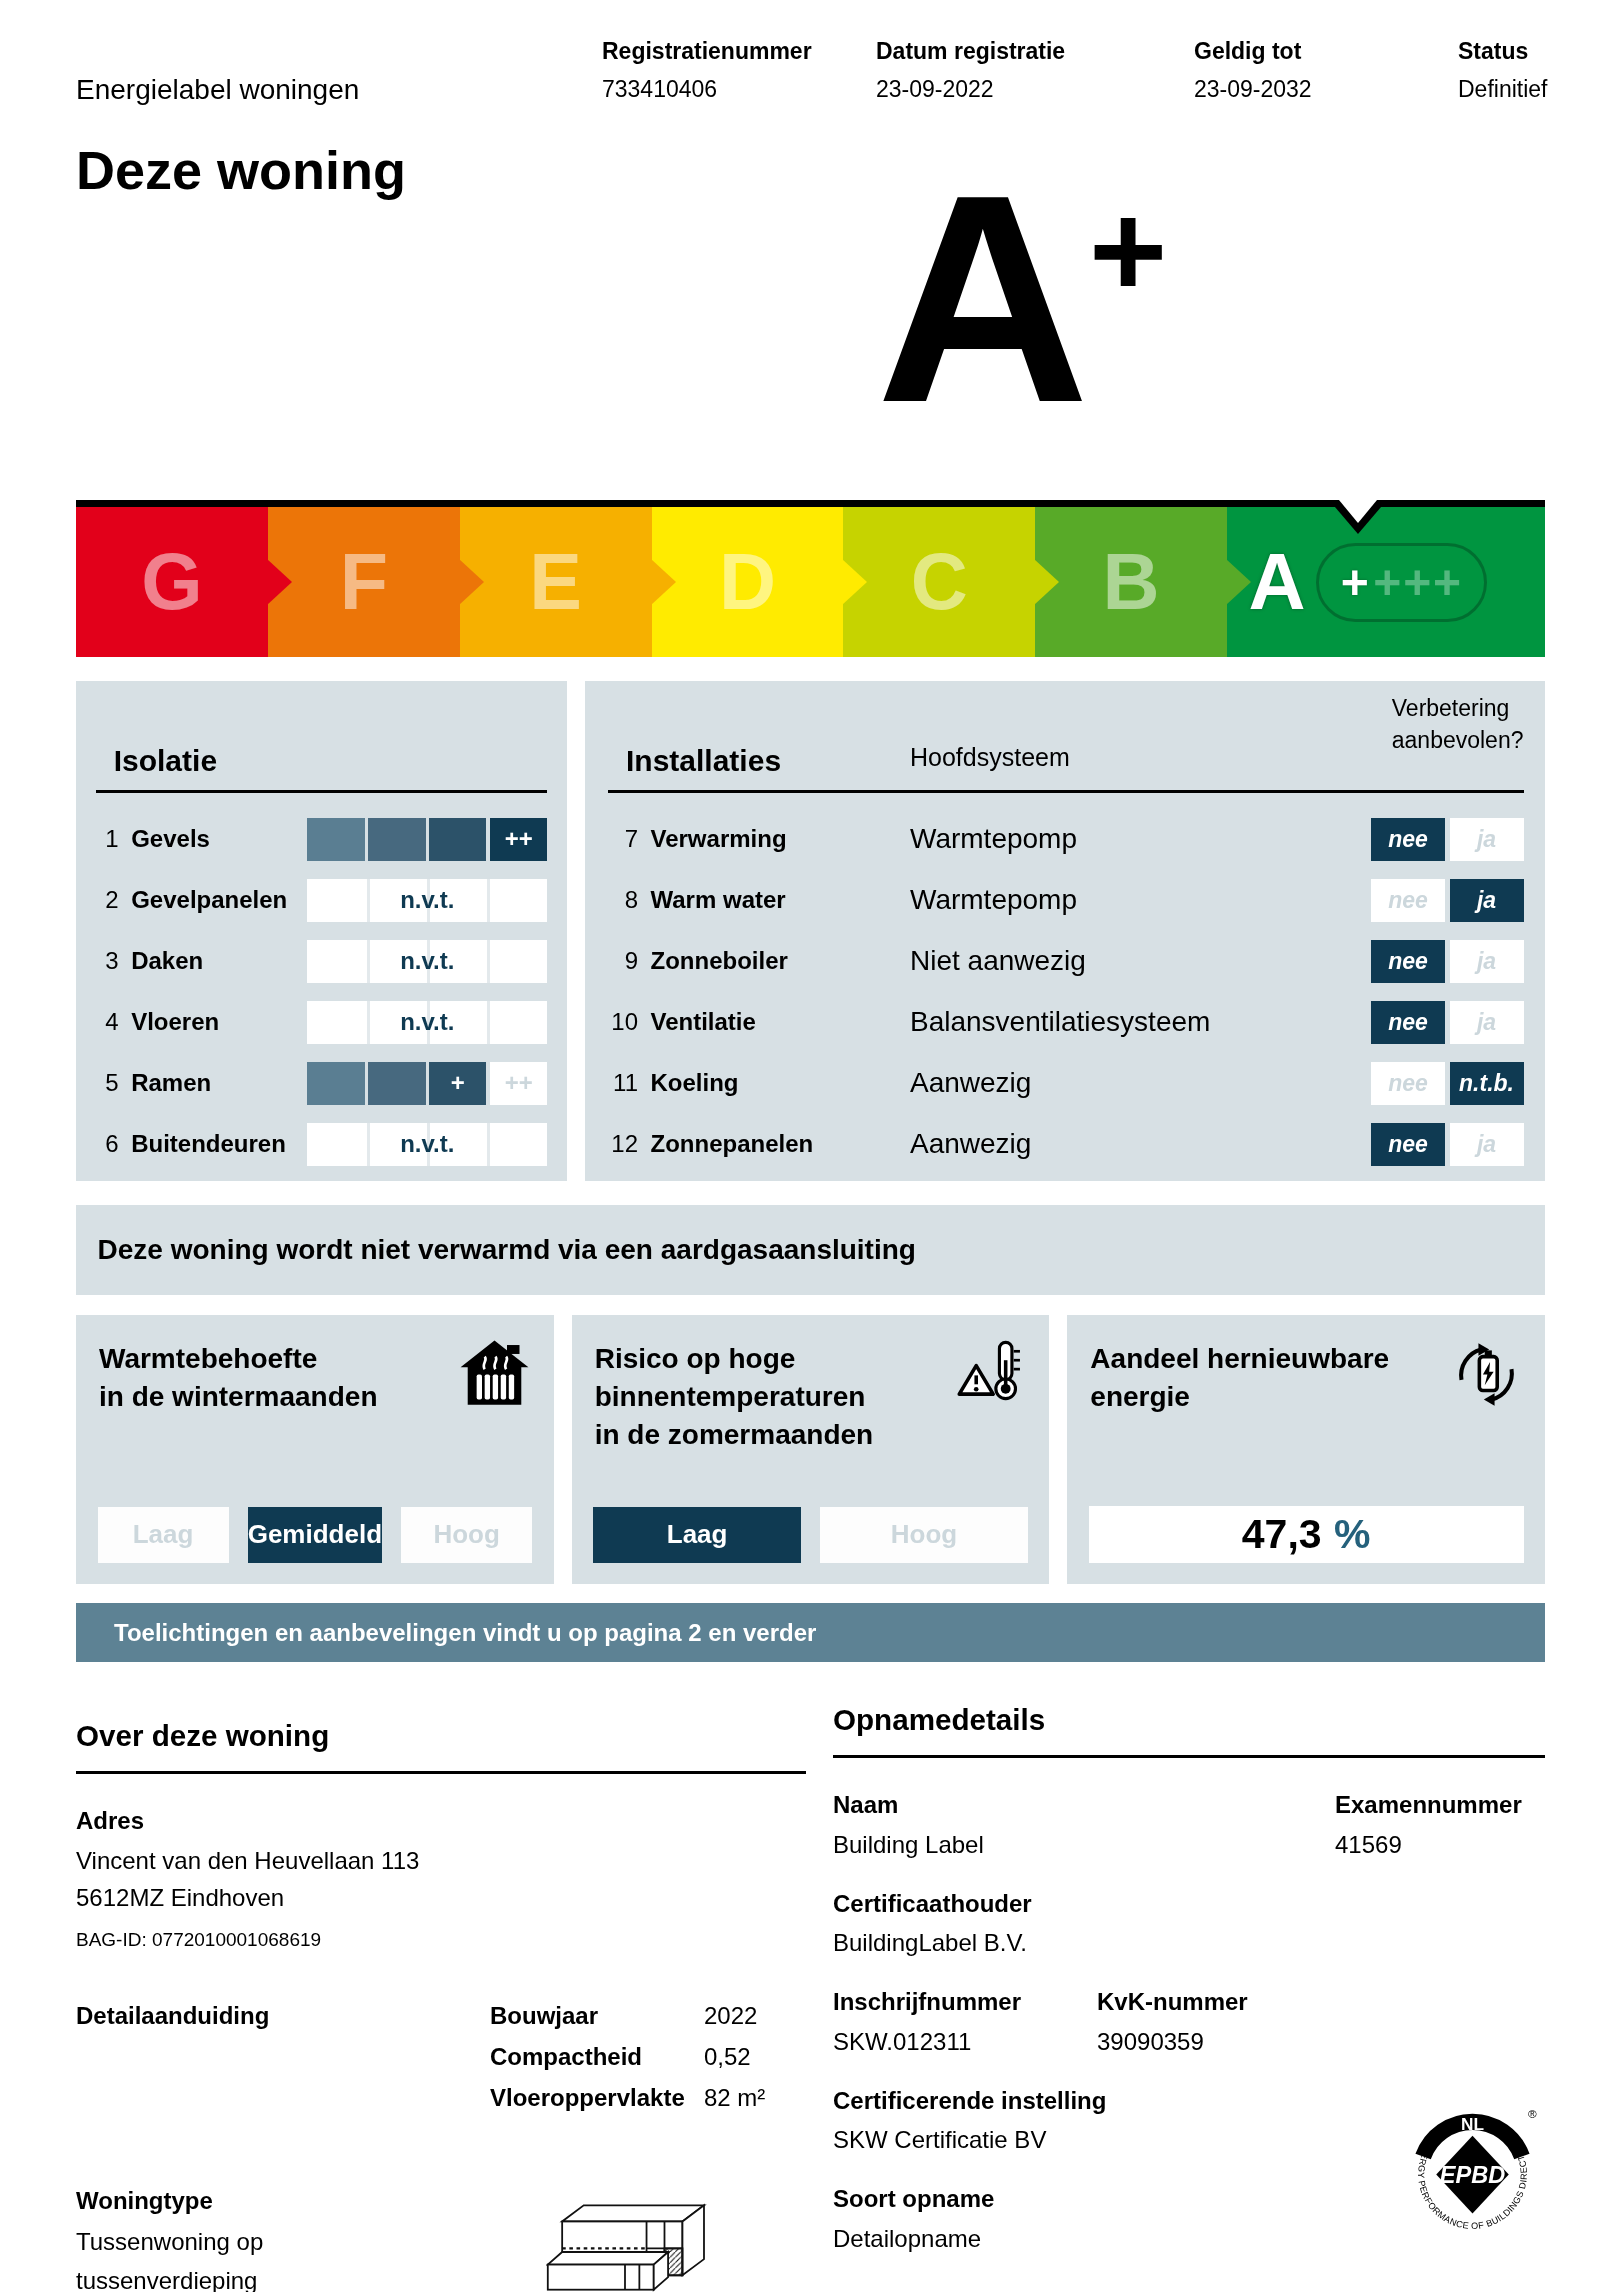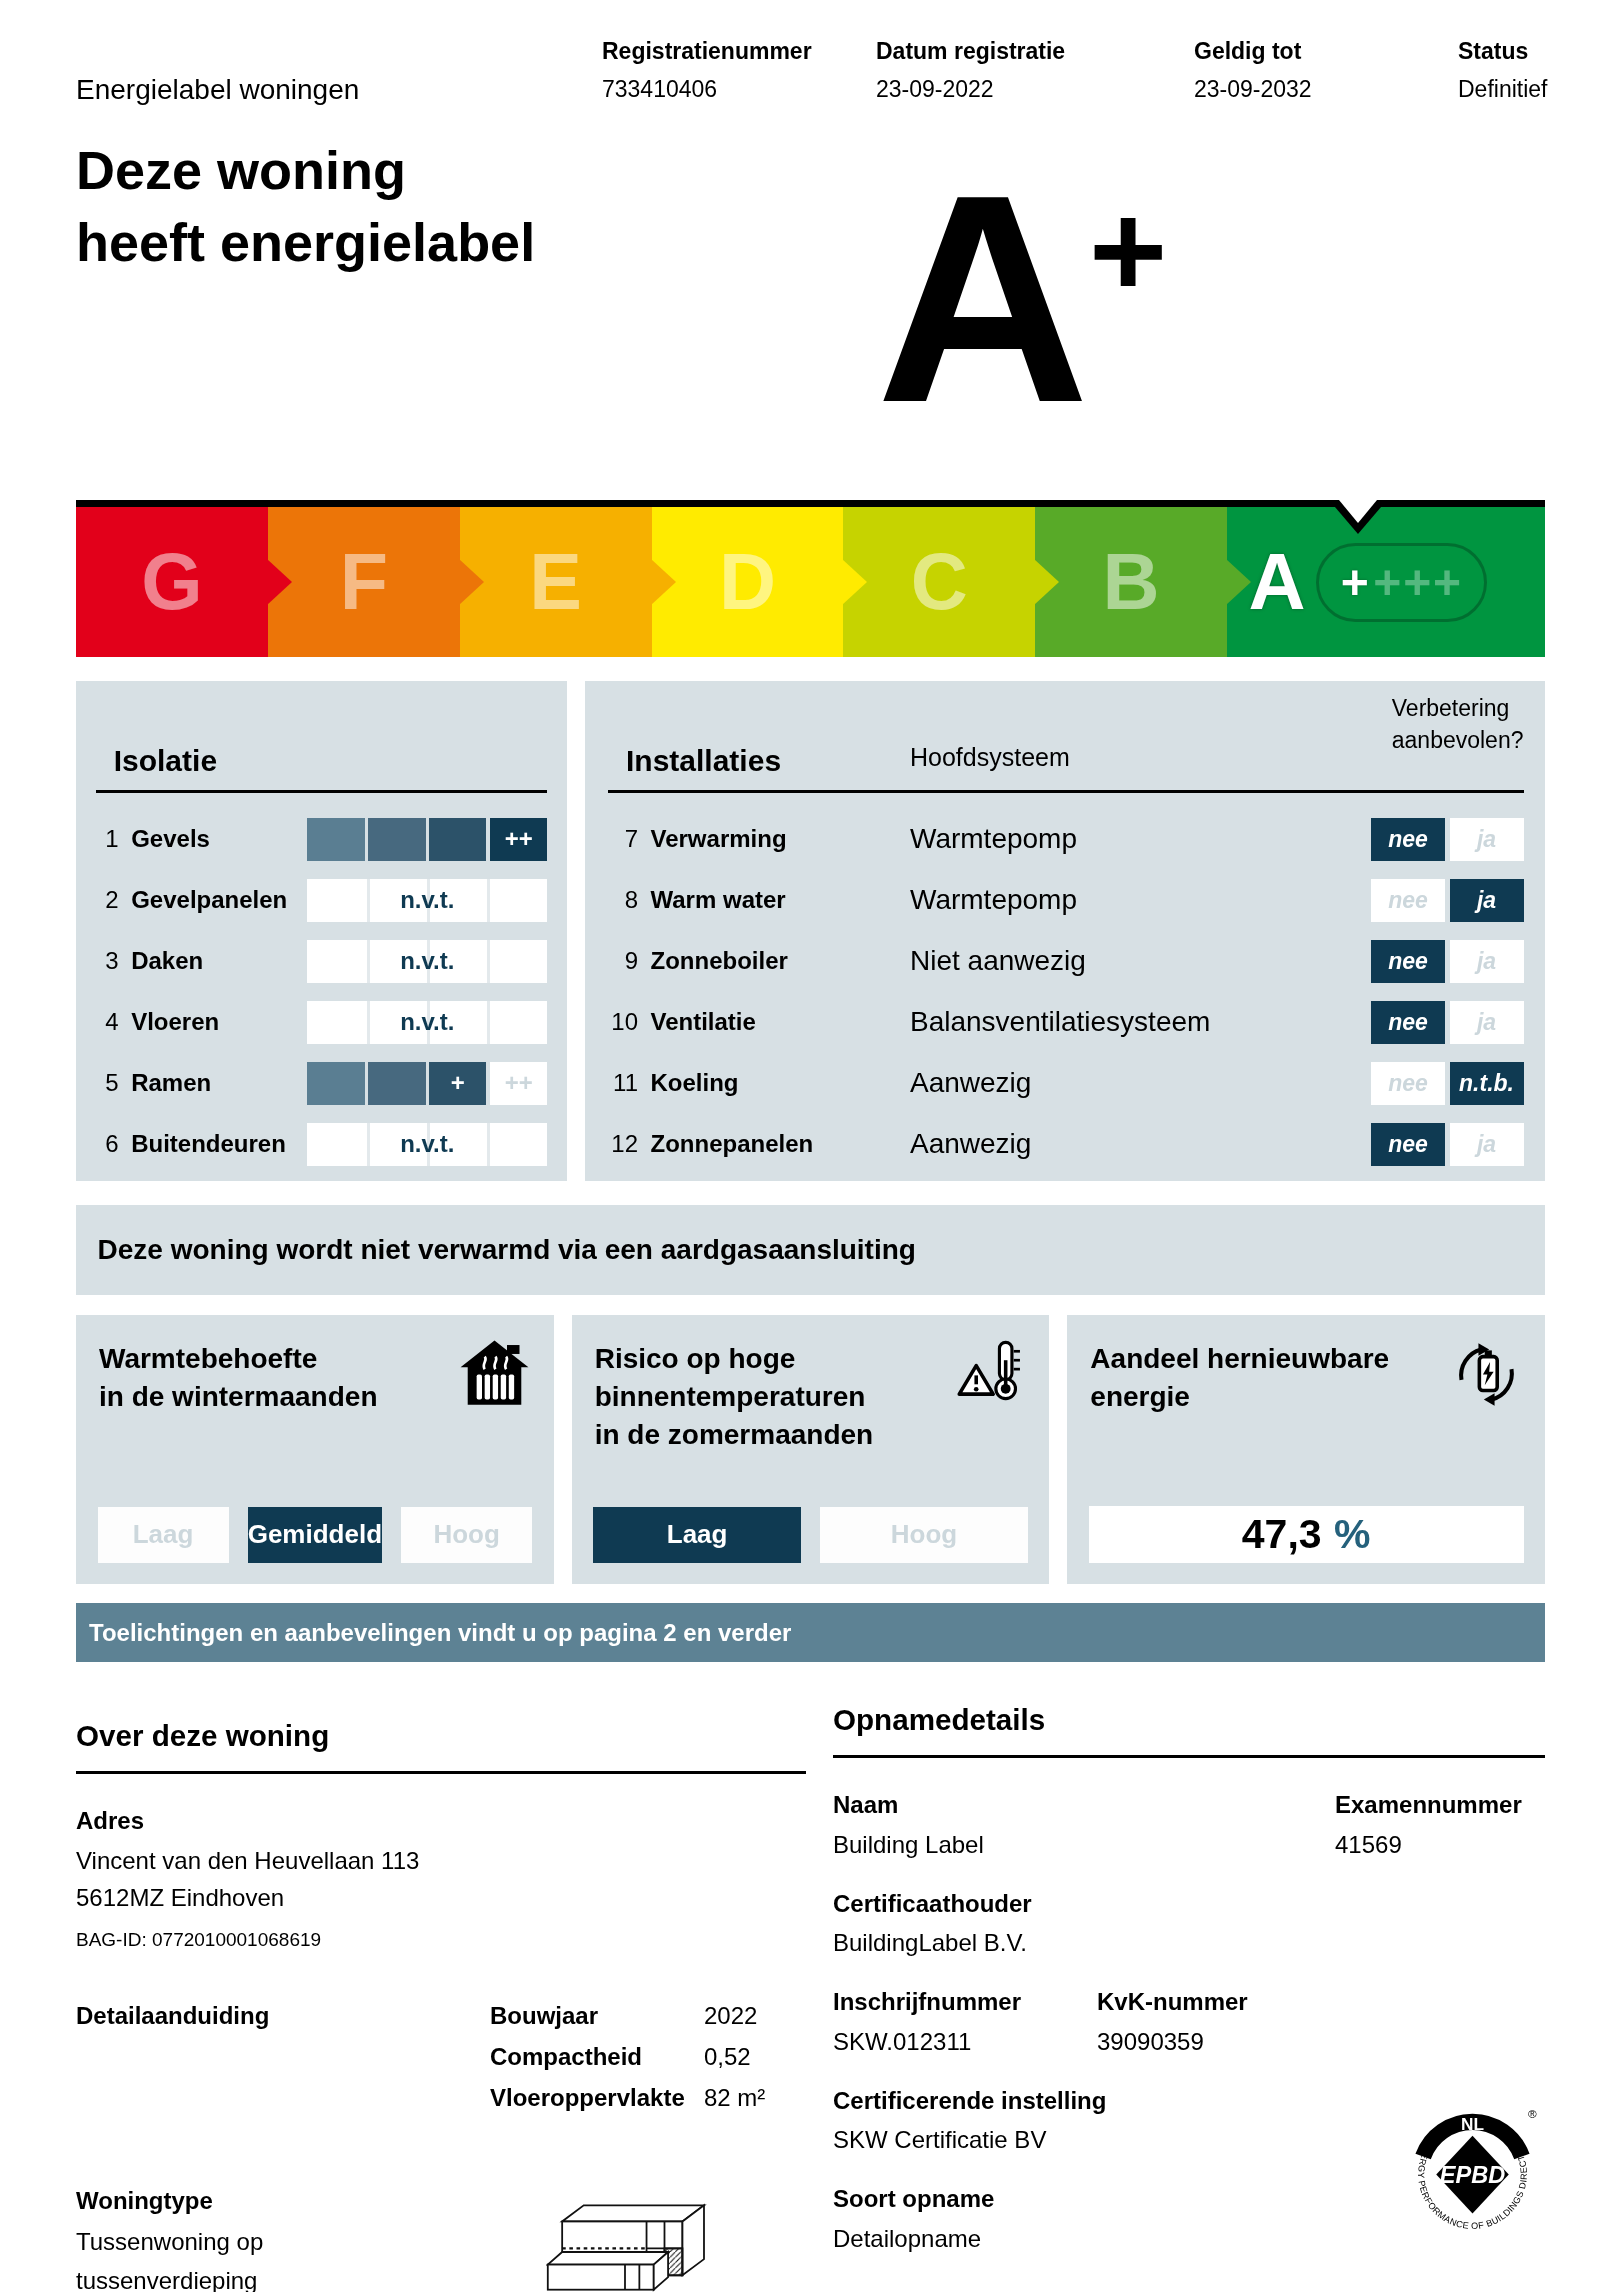--- a/index.html
+++ b/index.html
@@ -78,21 +78,21 @@
   .ind-icon{position:absolute;top:21.5px;right:21.5px;}
   .ind-control{position:absolute;left:21.5px;right:21.5px;bottom:21.5px;height:56px;display:flex;gap:19px;}
   .opt{flex:1;display:flex;align-items:center;justify-content:center;font-size:26px;font-weight:bold;
        background:#fdfdfd;color:var(--inactive);}
   .opt.active{background:var(--navy);color:#fff;}
   .value-bar{position:absolute;left:21.5px;right:21.5px;bottom:21.5px;height:57px;background:#fff;
        display:flex;align-items:center;justify-content:center;font-size:41px;font-weight:bold;}
   .value-unit{color:var(--pct);margin-left:12.5px;}
   
   .notebar{position:absolute;left:76px;right:76px;top:1603px;height:59px;background:var(--slate);
-       color:#fff;font-size:24px;font-weight:bold;line-height:59px;padding:0 13px;box-sizing:border-box;}
+       color:#fff;font-size:24px;font-weight:bold;line-height:59px;padding:0 38px;box-sizing:border-box;}
   
   .bottom{position:absolute;left:76px;right:76px;top:1698px;height:595px;font-size:24px;}
   .col-left{position:absolute;left:0;top:16px;width:730px;height:100%;}
   .col-right{position:absolute;left:757px;top:0;right:0;height:100%;}
   .bottom h2{font-size:29.6px;margin:0;position:absolute;top:5.4px;left:0;}
   .rule2{position:absolute;top:57px;left:0;right:0;height:2.7px;background:#000;}
   .small{font-size:19px;}
   .fact-row{display:flex;height:41px;align-items:flex-start;}
   .fact-label{font-weight:bold;width:214px;flex:none;}
 </style>
@@ -116,21 +116,20 @@
       <span class="mv">23-09-2032</span>
     </div>
     <div class="meta" style="left:1382px">
       <span class="ml">Status</span>
       <span class="mv">Definitief</span>
     </div>
   </div>
 
   <div class="hero-title">
     <div>Deze woning</div>
-    <div>heeft energielabel</div>
   </div>
   <div class="hero-label">
     <span class="big-a">A</span>
     <span class="big-plus">+</span>
   </div>
 
   <div class="scale">
     <div class="scale-strip"></div>
     <div class="segs" id="scale-segments">
         <div class="seg" style="background: rgb(226, 0, 26);">

